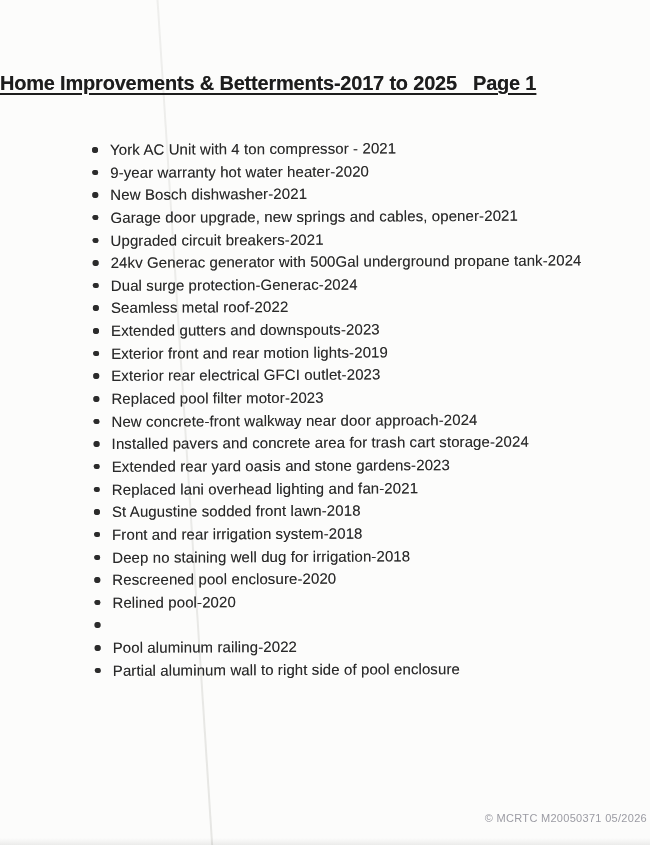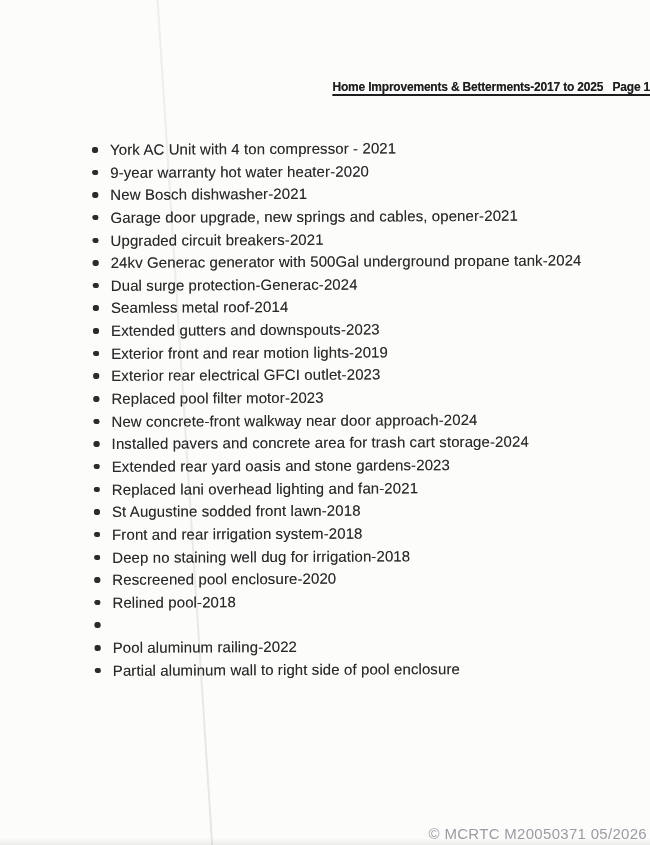--- a/index.html
+++ b/index.html
@@ -33,31 +33,30 @@
     left: 0; right: 0; bottom: 0;
     height: 7px;
     background: linear-gradient(to top, rgba(90,90,90,0.10), rgba(90,90,90,0));
     pointer-events: none;
   }
   .title {
     position: absolute;
     top: 72px;
     left: 0;
     width: 100%;
-    text-align: right;
+    text-align: left;
     white-space: pre;
-    font-size: 12px;
+    font-size: 20px;
     font-weight: bold;
     letter-spacing: -0.2px;
     color: #1d1d1d;
     text-decoration: underline;
     text-decoration-thickness: 2px;
     text-underline-offset: 3px;
     text-shadow: 0 0 0.5px rgba(20,20,20,0.55);
-    margin-top: 8px;
   }
   ul.improvements {
     position: absolute;
     top: 141px;
     left: 92px;
     width: 540px;
     margin: 0;
     padding: 0;
     list-style: none;
     transform: rotate(-0.3deg);
@@ -79,22 +78,22 @@
     top: 6px;
     width: 5.5px;
     height: 5.5px;
     border-radius: 50%;
     background: #2b2b2b;
     box-shadow: 0 0 0.5px rgba(30,30,30,0.6);
   }
   .watermark {
     position: absolute;
     right: 3px;
-    bottom: 3px;
-    font-size: 15px;
+    bottom: 21px;
+    font-size: 11px;
     letter-spacing: 0.3px;
     color: #9b9ba3;
   }
 </style>
 </head>
 <body>
 
 <div class="page">
   <div class="crease"></div>
 
@@ -124,21 +123,21 @@
       <li class="item">
     <span class="bullet"></span>
     <span class="item-text">24kv Generac generator with 500Gal underground propane tank-2024</span>
   </li>
       <li class="item">
     <span class="bullet"></span>
     <span class="item-text">Dual surge protection-Generac-2024</span>
   </li>
       <li class="item">
     <span class="bullet"></span>
-    <span class="item-text">Seamless metal roof-2014</span>
+    <span class="item-text">Seamless metal roof-2022</span>
   </li>
       <li class="item">
     <span class="bullet"></span>
     <span class="item-text">Extended gutters and downspouts-2023</span>
   </li>
       <li class="item">
     <span class="bullet"></span>
     <span class="item-text">Exterior front and rear motion lights-2019</span>
   </li>
       <li class="item">
@@ -176,21 +175,21 @@
       <li class="item">
     <span class="bullet"></span>
     <span class="item-text">Deep no staining well dug for irrigation-2018</span>
   </li>
       <li class="item">
     <span class="bullet"></span>
     <span class="item-text">Rescreened pool enclosure-2020</span>
   </li>
       <li class="item">
     <span class="bullet"></span>
-    <span class="item-text">Relined pool-2018</span>
+    <span class="item-text">Relined pool-2020</span>
   </li>
       <li class="item">
     <span class="bullet"></span>
   </li>
       <li class="item">
     <span class="bullet"></span>
     <span class="item-text">Pool aluminum railing-2022</span>
   </li>
       <li class="item">
     <span class="bullet"></span>

